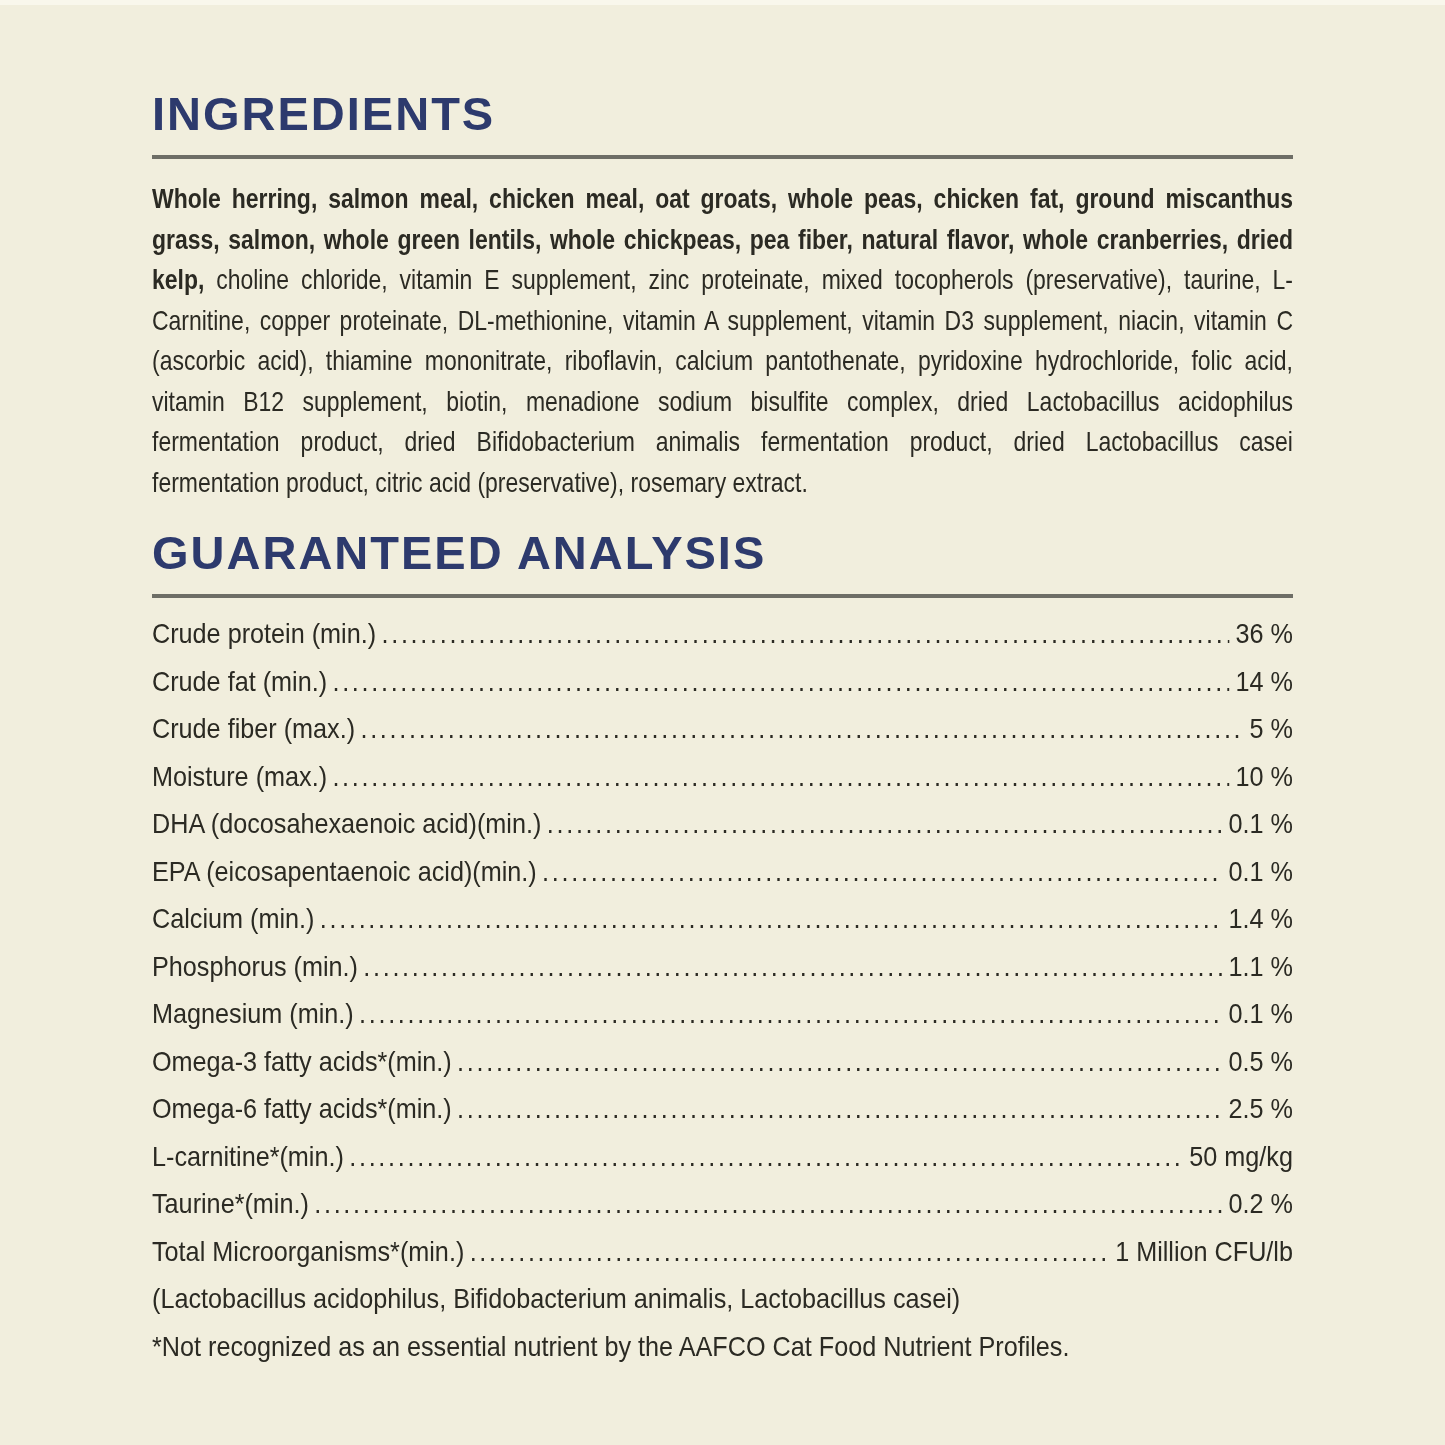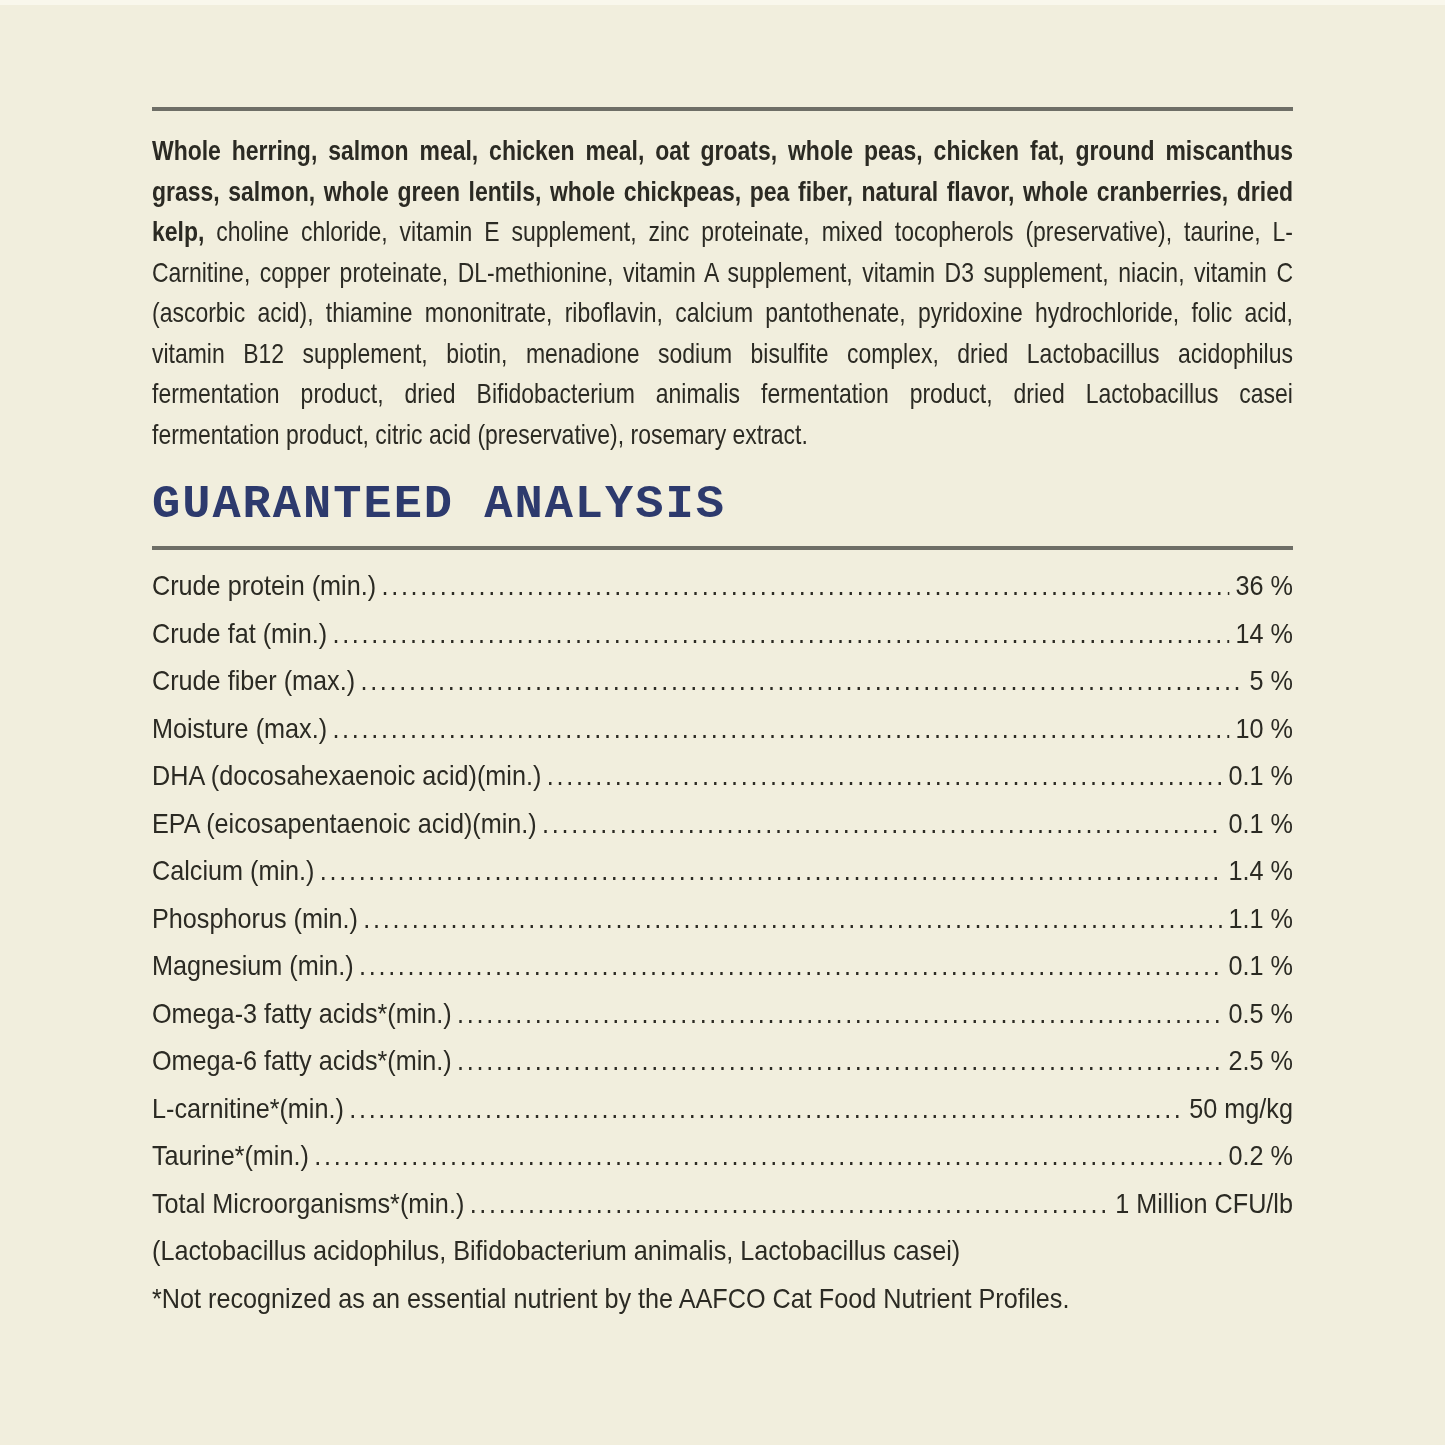--- a/index.html
+++ b/index.html
@@ -21,21 +21,21 @@
     padding-top: 85px;
   }
   .section-title {
     margin: 0;
     font-size: 47px;
     line-height: 48px;
     font-weight: 700;
     letter-spacing: 2px;
     color: #2d3a6d;
   }
-  .section-title.analysis { margin-top: 26px; font-family: Liberation Mono, monospace; }
+  .section-title.analysis { margin-top: 26px; }
   .rule {
     height: 4px;
     background: #6e6e66;
     margin-top: 17px;
   }
   .ingredients-paragraph {
     margin: 20px 0 0 0;
     font-size: 28px;
     line-height: 40.5px;
     text-align: justify;
@@ -78,20 +78,21 @@
     white-space: nowrap;
   }
 </style>
 </head>
 <body>
 
 <div class="top-strip"></div>
 
 <div class="page">
 
+  <h1 class="section-title">INGREDIENTS</h1>
 
   <div class="rule"></div>
 
   <p class="ingredients-paragraph">
     <strong>Whole herring, salmon meal, chicken meal, oat groats, whole peas, chicken fat, ground miscanthus grass, salmon, whole green lentils, whole chickpeas, pea fiber, natural flavor, whole cranberries, dried kelp,</strong>
     <span> choline chloride, vitamin E supplement, zinc proteinate, mixed tocopherols (preservative), taurine, L-Carnitine, copper proteinate, DL-methionine, vitamin A supplement, vitamin D3 supplement, niacin, vitamin C (ascorbic acid), thiamine mononitrate, riboflavin, calcium pantothenate, pyridoxine hydrochloride, folic acid, vitamin B12 supplement, biotin, menadione sodium bisulfite complex, dried Lactobacillus acidophilus fermentation product, dried Bifidobacterium animalis fermentation product, dried Lactobacillus casei fermentation product, citric acid (preservative), rosemary extract.</span>
   </p>
 
   <h1 class="section-title analysis">GUARANTEED ANALYSIS</h1>
 

